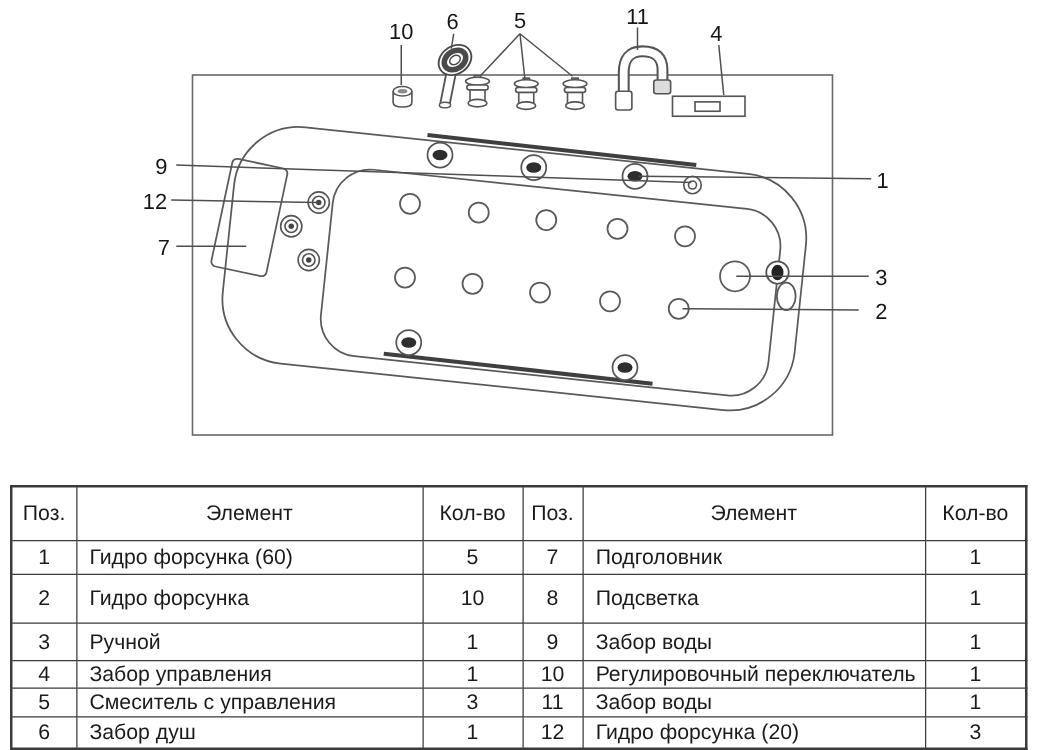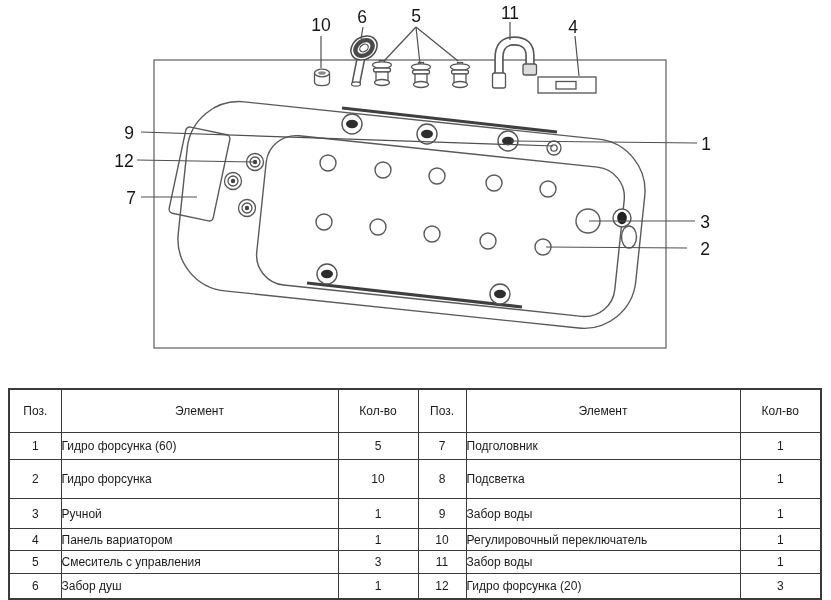--- a/index.html
+++ b/index.html
@@ -2,25 +2,25 @@
 <html><head>
 <meta charset="utf-8">
 <style>
   html,body{margin:0;padding:0;background:#ffffff;}
   body{width:831px;height:600px;font-family:"Liberation Sans",sans-serif;overflow:hidden;}
   .diagram-wrap{width:831px;height:378px;}
   svg{display:block;}
   svg text{font-family:"Liberation Sans",sans-serif;font-size:17.5px;fill:#161616;}
   .parts-table{border-collapse:collapse;table-layout:fixed;width:812px;margin:10px 0 0 8px;
                border:2px solid #3b3b3b;}
-  .parts-table th,.parts-table td{border:1.4px solid #3b3b3b;font-size:12px;color:#1b1b1b;
+  .parts-table th,.parts-table td{border:1.4px solid #3b3b3b;font-size:17px;color:#1b1b1b;
                padding:0;overflow:hidden;white-space:nowrap;}
   .parts-table th{font-weight:normal;height:42px;text-align:center;}
   .parts-table td{text-align:center;}
-  .parts-table td.item{text-align:left;}
+  .parts-table td.item{text-align:left;padding-left:10px;}
   .parts-table tr.r1 td{height:26px;}
   .parts-table tr.r2 td{height:38px;}
   .parts-table tr.r3 td{height:29px;}
   .parts-table tr.r4 td{height:21px;}
   .parts-table tr.r5 td{height:22px;}
   .parts-table tr.r6 td{height:24px;}
 </style>
 </head>
 <body>
 
@@ -231,21 +231,21 @@
     <tr class="r3">
       <td>3</td>
       <td class="item">Ручной</td>
       <td>1</td>
       <td>9</td>
       <td class="item">Забор воды</td>
       <td>1</td>
     </tr>
     <tr class="r4">
       <td>4</td>
-      <td class="item">Панель вариатором</td>
+      <td class="item">Забор управления</td>
       <td>1</td>
       <td>10</td>
       <td class="item">Регулировочный переключатель</td>
       <td>1</td>
     </tr>
     <tr class="r5">
       <td>5</td>
       <td class="item">Смеситель с управления</td>
       <td>3</td>
       <td>11</td>

